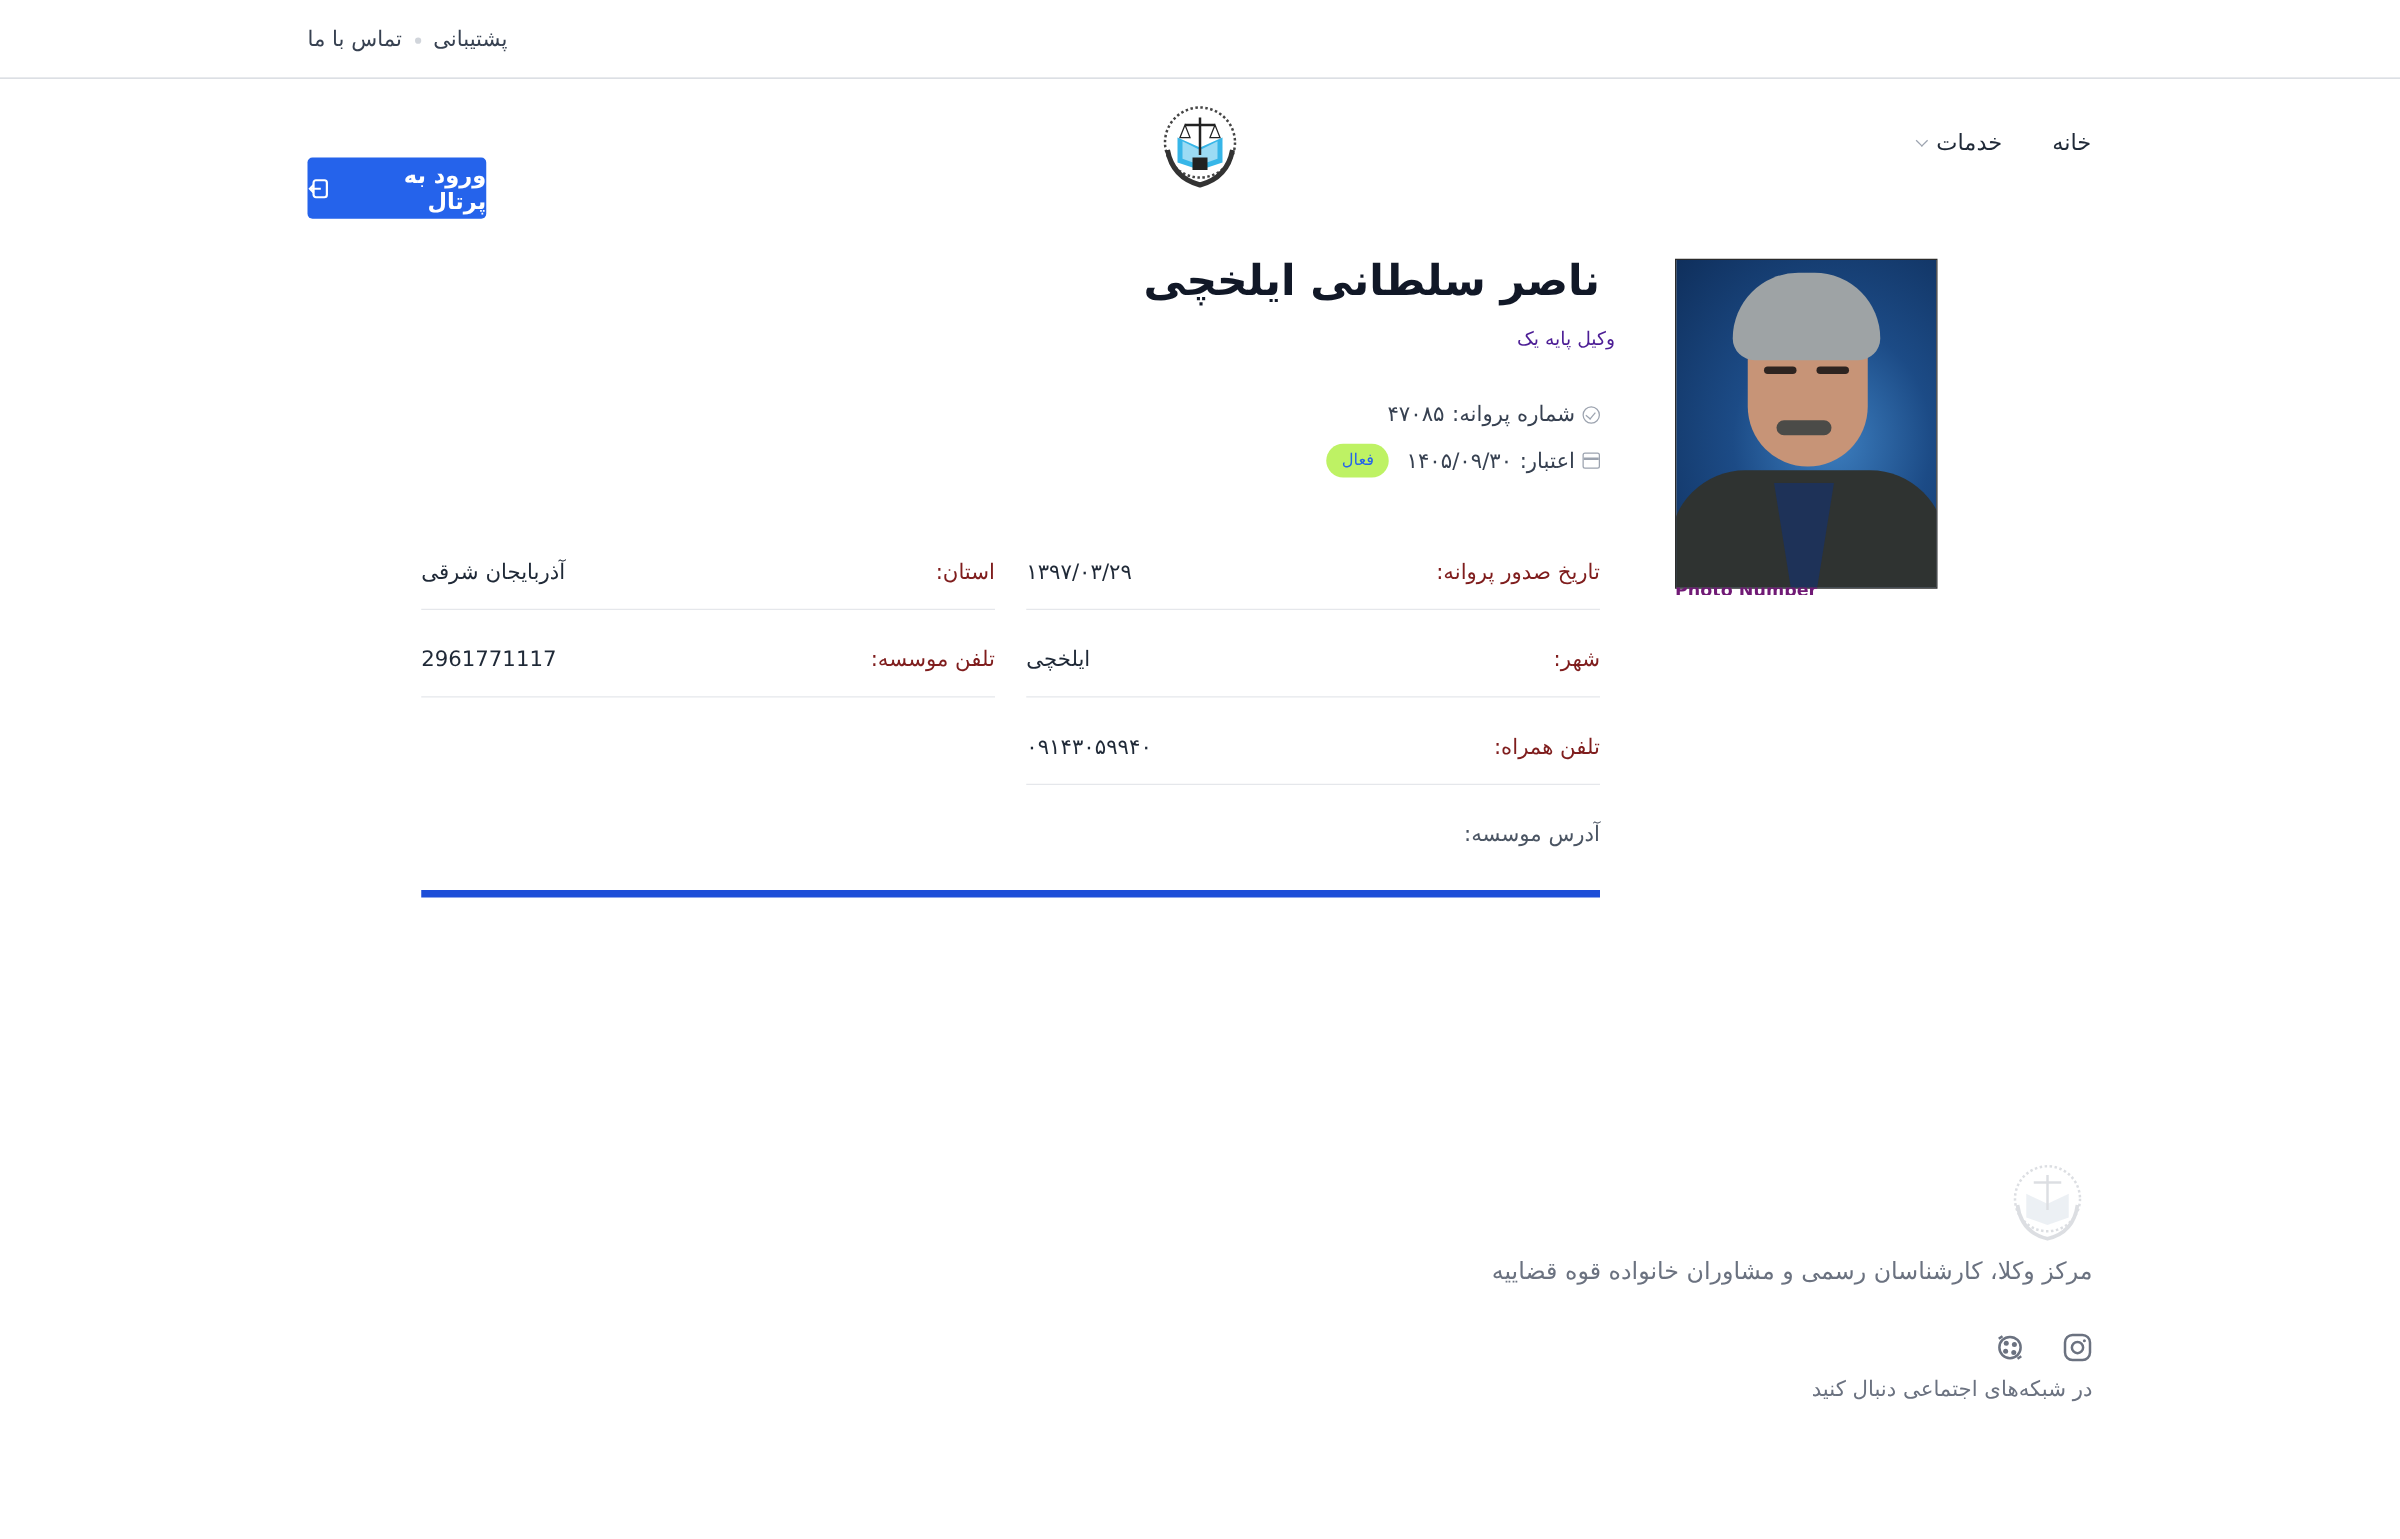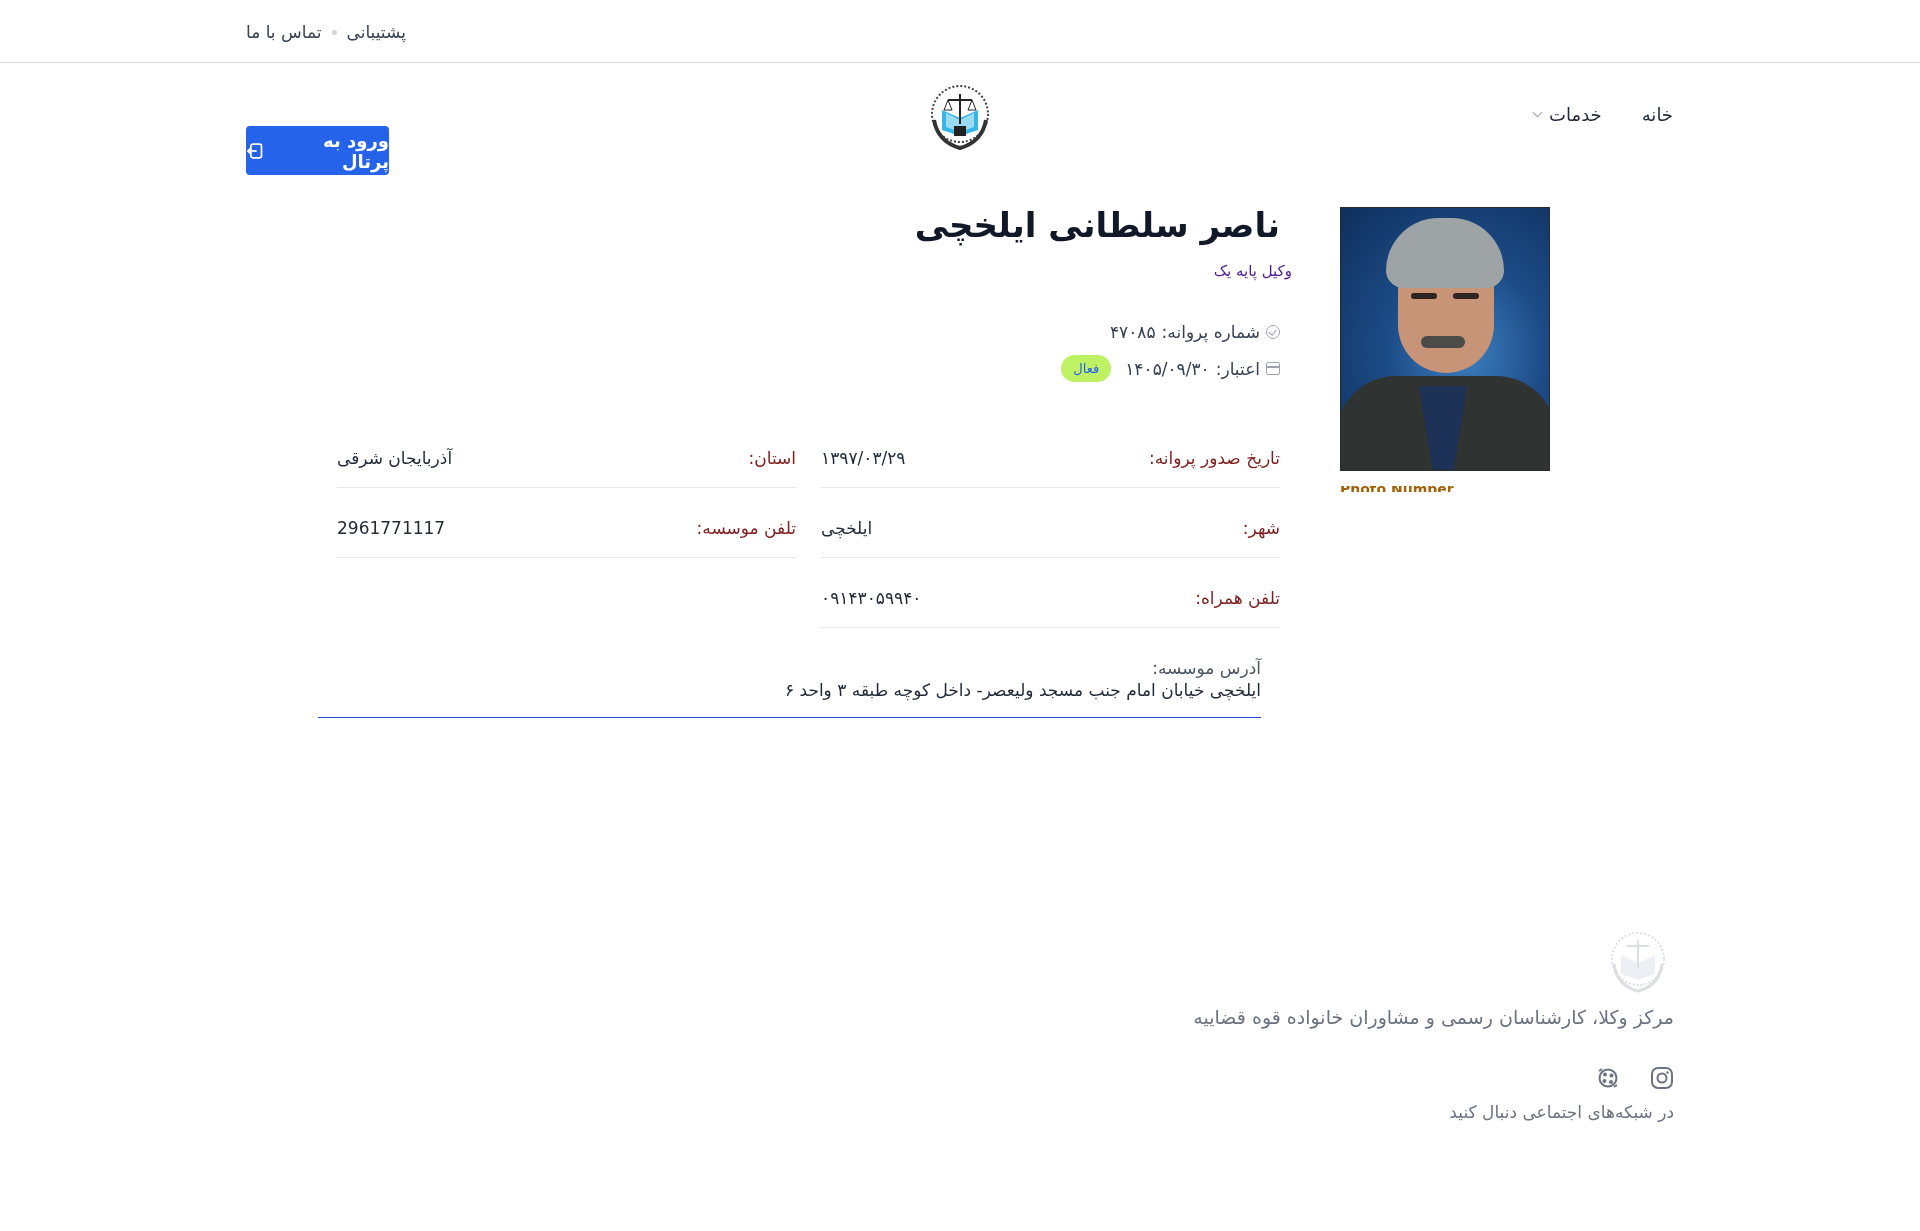--- a/index.html
+++ b/index.html
@@ -46,21 +46,21 @@
       background: radial-gradient(ellipse at 60% 55%, #3d7fc0 0%, #1c4b86 45%, #0f2f5c 100%);
       border: 1px solid #2b2b2b; overflow: hidden;
     }
     .photo .hair { position: absolute; left: 45px; top: 10px; width: 118px; height: 70px; background: #9ea3a5; border-radius: 60px 60px 20px 20px; }
     .photo .face { position: absolute; left: 57px; top: 35px; width: 96px; height: 130px; background: #c79477; border-radius: 45px 45px 50px 50px; }
     .photo .brow1, .photo .brow2 { position: absolute; top: 85px; width: 26px; height: 6px; background: #2e2420; border-radius: 3px; }
     .photo .brow1 { left: 70px; } .photo .brow2 { left: 112px; }
     .photo .mous { position: absolute; left: 80px; top: 128px; width: 44px; height: 12px; background: #4b4b48; border-radius: 8px; }
     .photo .jacket { position: absolute; left: -5px; top: 168px; width: 220px; height: 110px; background: #2f3331; border-radius: 60px 60px 0 0; }
     .photo .shirt { position: absolute; left: 78px; top: 178px; width: 48px; height: 90px; background: #1e3258; clip-path: polygon(0 0, 100% 0, 70% 100%, 30% 100%); }
-    .photo-caption { position: absolute; left: 1340px; top: 470px; width: 210px; height: 6px; overflow: hidden; font-size: 14px; font-weight: bold; color: #a16207; line-height: 6px; margin-top: 16px; }
+    .photo-caption { position: absolute; left: 1340px; top: 470px; width: 210px; height: 6px; overflow: hidden; font-size: 14px; font-weight: bold; color: #701a75; line-height: 6px; }
 
     .name {
       position: absolute; right: 640px; top: 205px; font-size: 34px; font-weight: bold; color: #111827;
       white-space: nowrap;
     }
     .title { position: absolute; right: 628px; top: 262px; font-size: 15px; color: #4c1d95; white-space: nowrap; }
     .meta-row {
       position: absolute; right: 640px; display: flex; flex-direction: row; align-items: center; gap: 6px;
       font-size: 17px; color: #374151; white-space: nowrap;
     }
@@ -80,22 +80,22 @@
       position: absolute; height: 40px; border-bottom: 1px solid #e5e7eb;
       display: flex; flex-direction: row; justify-content: space-between; align-items: flex-start;
       font-size: 17px;
     }
     .field .lbl { color: #7f1d1d; }
     .field .val { color: #1f2937; }
     .col-r { right: 640px; width: 459px; }
     .col-l { right: 1124px; width: 459px; }
     .row1 { top: 448px; } .row2 { top: 518px; } .row3 { top: 588px; }
     .addr {
-      position: absolute; right: 659px; top: 658px; width: 943px; height: 60px;
-      border-bottom: 1px solid #1d4ed8; font-size: 17px;
+      position: absolute; right: 640px; top: 658px; width: 943px; height: 60px;
+      border-bottom: 6px solid #1d4ed8; font-size: 17px;
     }
     .addr .lbl { color: #4b5563; display: block; }
     .addr .val { color: #1f2937; display: block; margin-top: 2px; }
 
     
     .footer-logo { position: absolute; left: 1605px; top: 928px; width: 66px; height: 66px; opacity: 0.35; }
     .footer-text { position: absolute; right: 246px; top: 1006px; font-size: 19px; color: #6b7280; white-space: nowrap; }
     .socials { position: absolute; right: 246px; top: 1066px; display: flex; flex-direction: row; gap: 30px; }
     .social { width: 24px; height: 24px; cursor: pointer; }
     .follow { position: absolute; right: 246px; top: 1102px; font-size: 17px; color: #6b7280; white-space: nowrap; }
@@ -185,21 +185,20 @@
 <div class="field col-l row2">
   <span class="lbl">تلفن موسسه:</span>
   <span class="val">2961771117</span>
 </div>
 <div class="field col-r row3">
   <span class="lbl">تلفن همراه:</span>
   <span class="val">۰۹۱۴۳۰۵۹۹۴۰</span>
 </div>
 <div class="addr">
   <span class="lbl">آدرس موسسه:</span>
-  <span class="val">ایلخچی خیابان امام جنب مسجد ولیعصر- داخل کوچه طبقه ۳ واحد ۶</span>
 </div>
 
 <svg class="footer-logo" viewBox="0 0 66 66">
   <circle cx="33" cy="31" r="26" fill="none" stroke="#9ca3af" stroke-width="2" stroke-dasharray="2 2"></circle>
   <path d="M9 36 Q12 58 33 63 Q54 58 57 36" fill="none" stroke="#9ca3af" stroke-width="3"></path>
   <path d="M16 27 L33 35 L50 27 L50 46 L33 52 L16 46 Z" fill="#cbd5e1"></path>
   <line x1="33" y1="12" x2="33" y2="40" stroke="#9ca3af" stroke-width="2"></line>
   <line x1="22" y1="18" x2="44" y2="18" stroke="#9ca3af" stroke-width="2"></line>
 </svg>
 <div class="footer-text">مرکز وکلا، کارشناسان رسمی و مشاوران خانواده قوه قضاییه</div>

